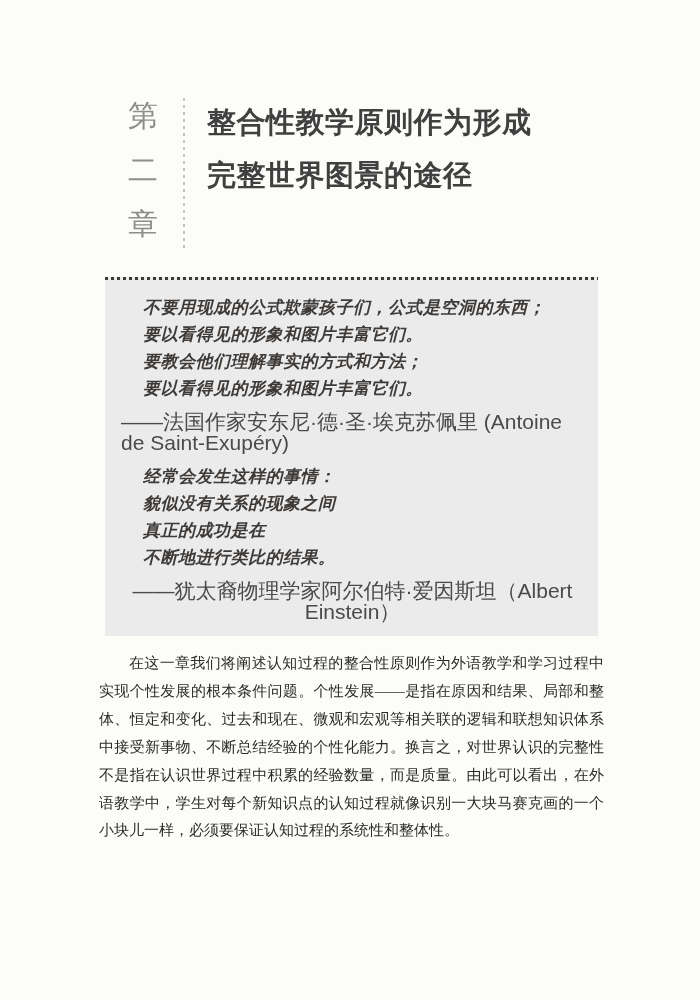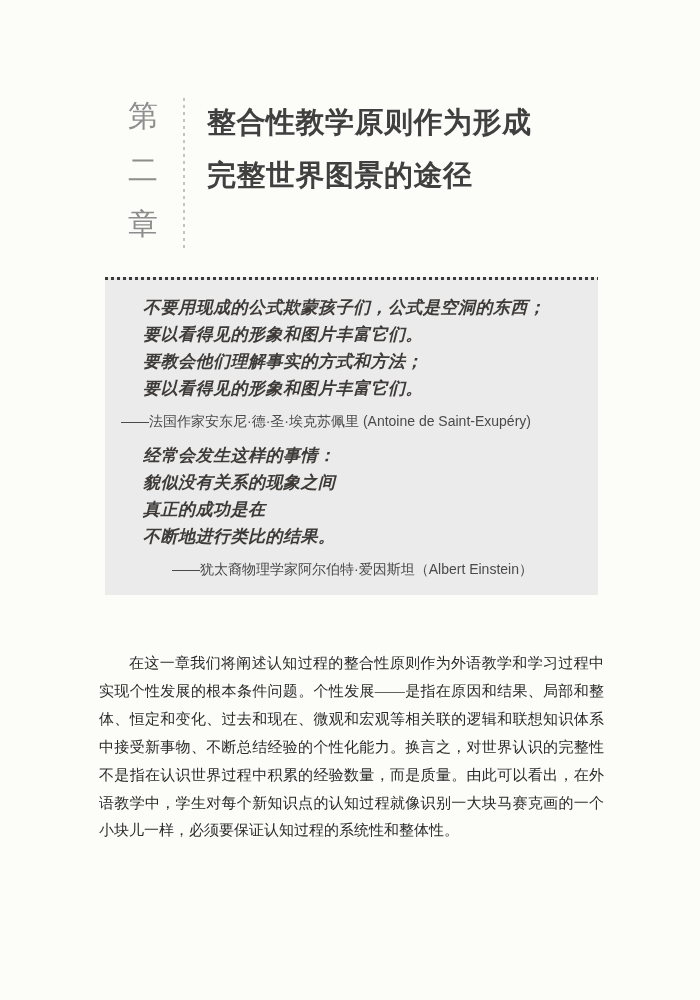--- a/index.html
+++ b/index.html
@@ -74,21 +74,21 @@
     font-style: italic;
     font-weight: 600;
     font-size: 17px;
     line-height: 27px;
     color: #3d3a38;
     letter-spacing: 0.5px;
   }
   .attribution {
     margin-top: 9px;
     font-family: "Liberation Sans", "DejaVu Sans", sans-serif;
-    font-size: 14px;
+    font-size: 21px;
     line-height: 21px;
     color: #4a4a4a;
   }
   .attribution.align-right { text-align: center; }
   .quote-block + .quote-block { margin-top: 10px; }
 
   
   .body-paragraph {
     position: absolute;
     left: 99px;

